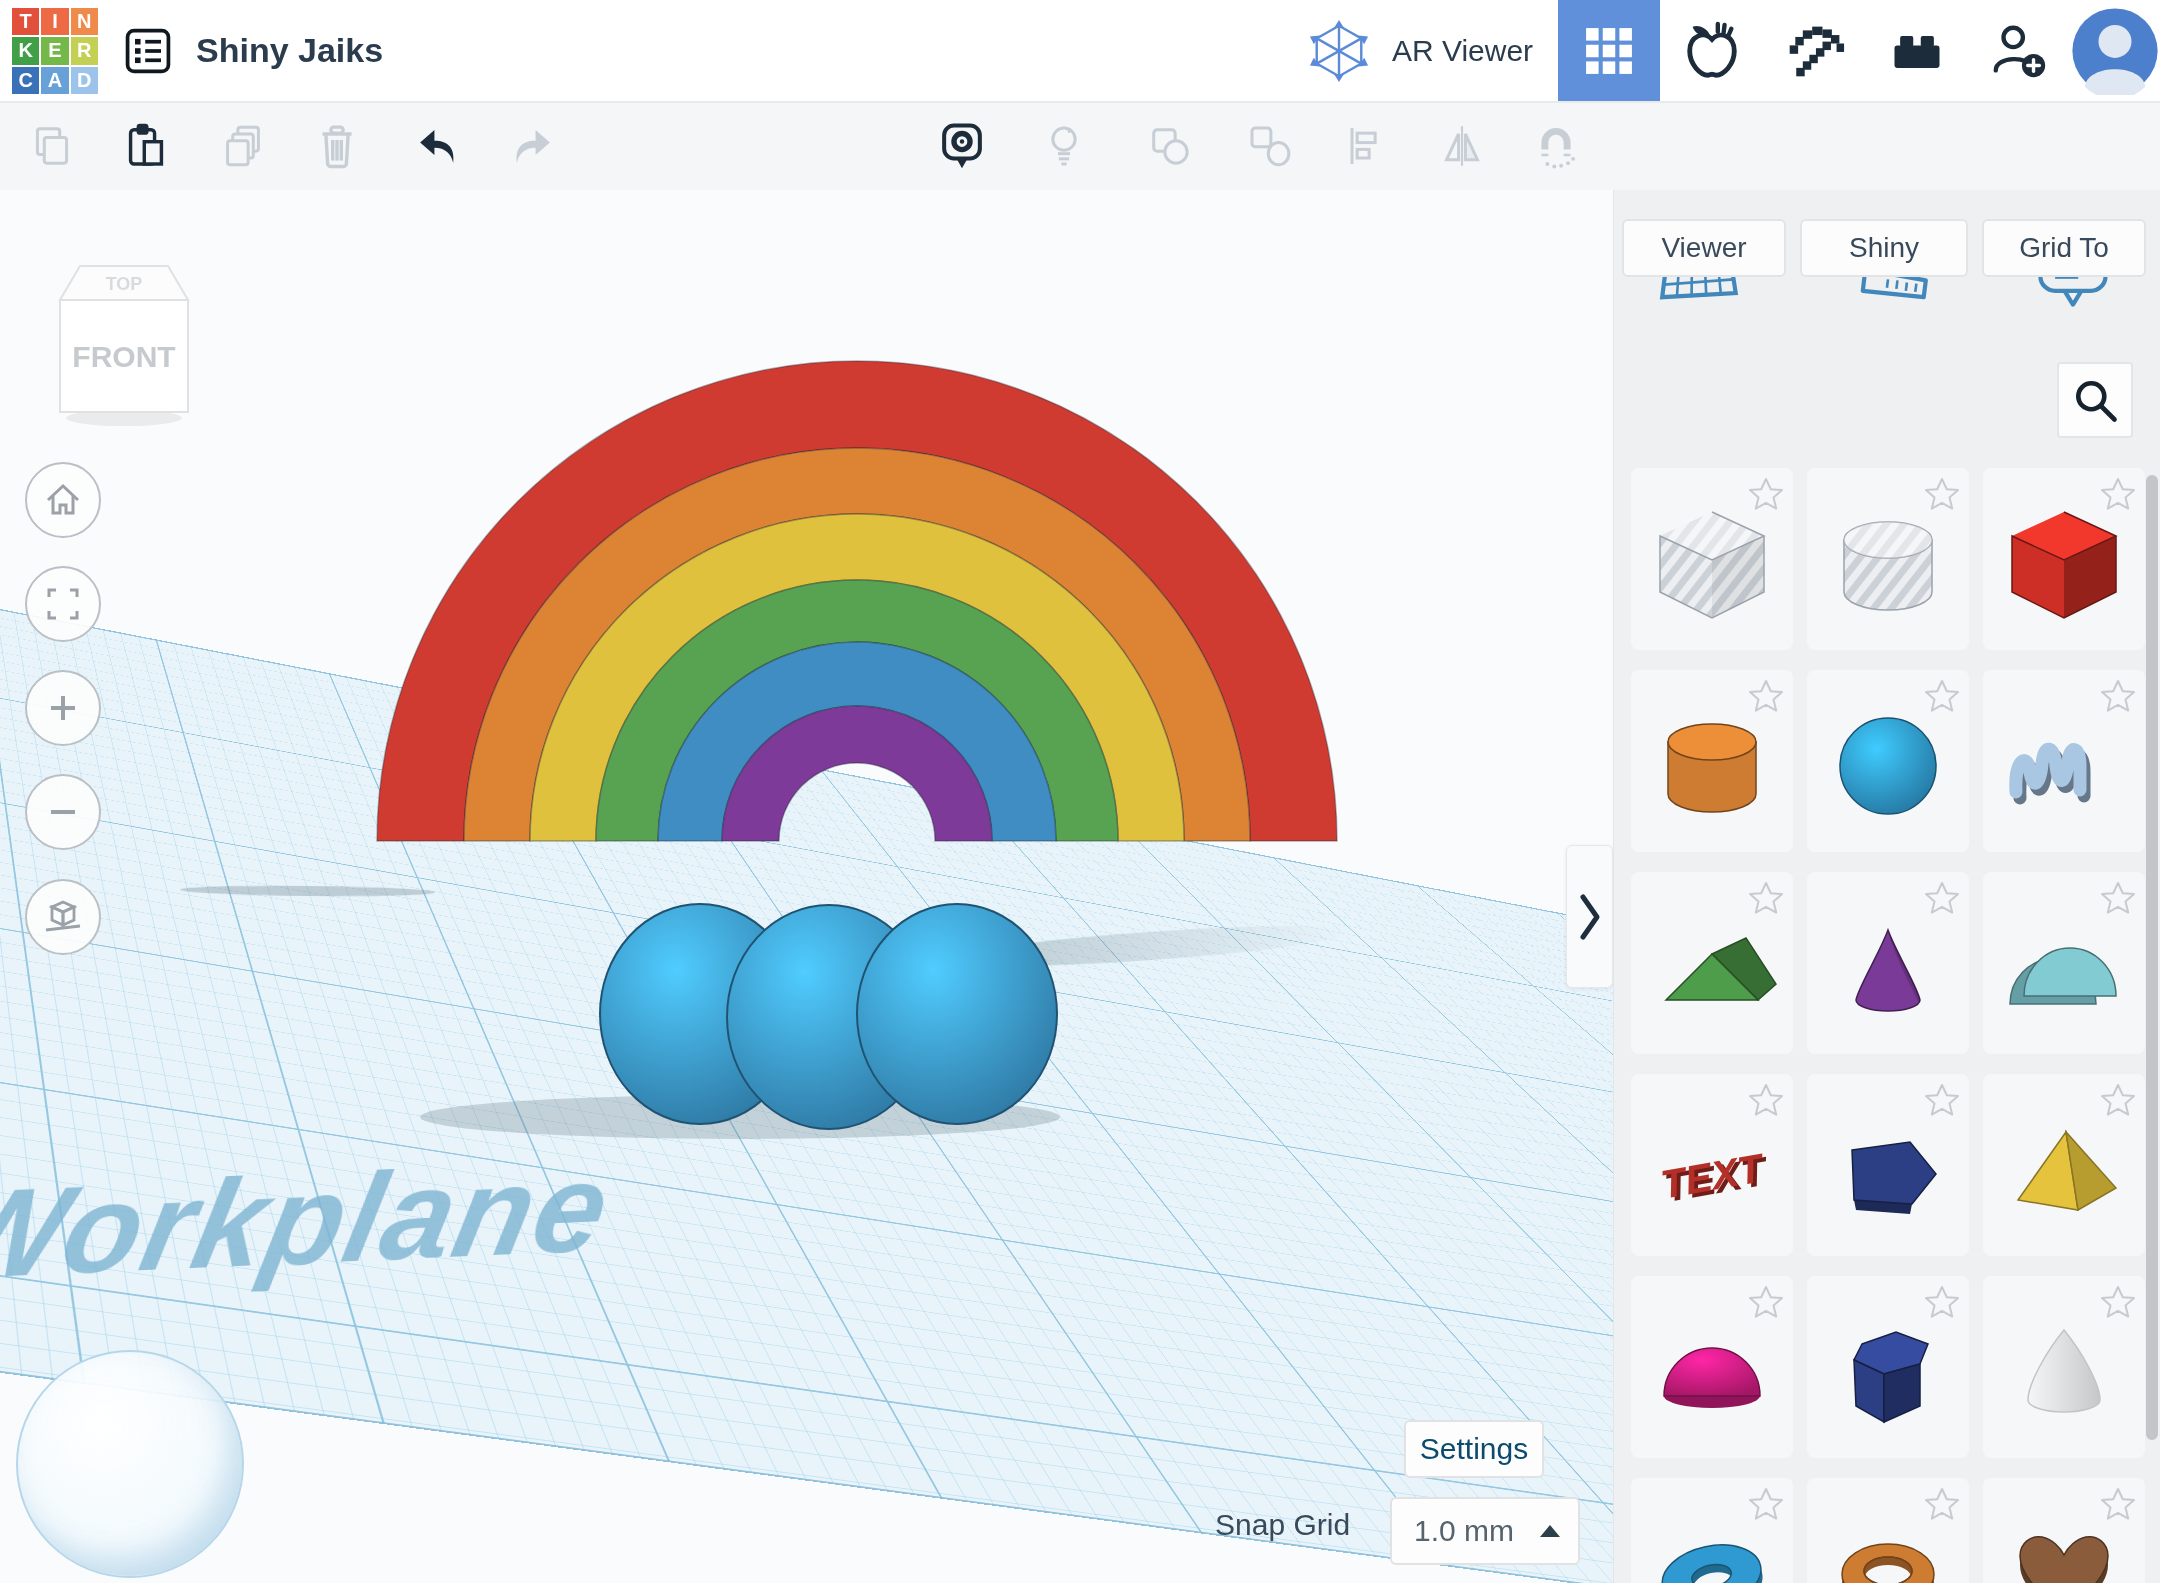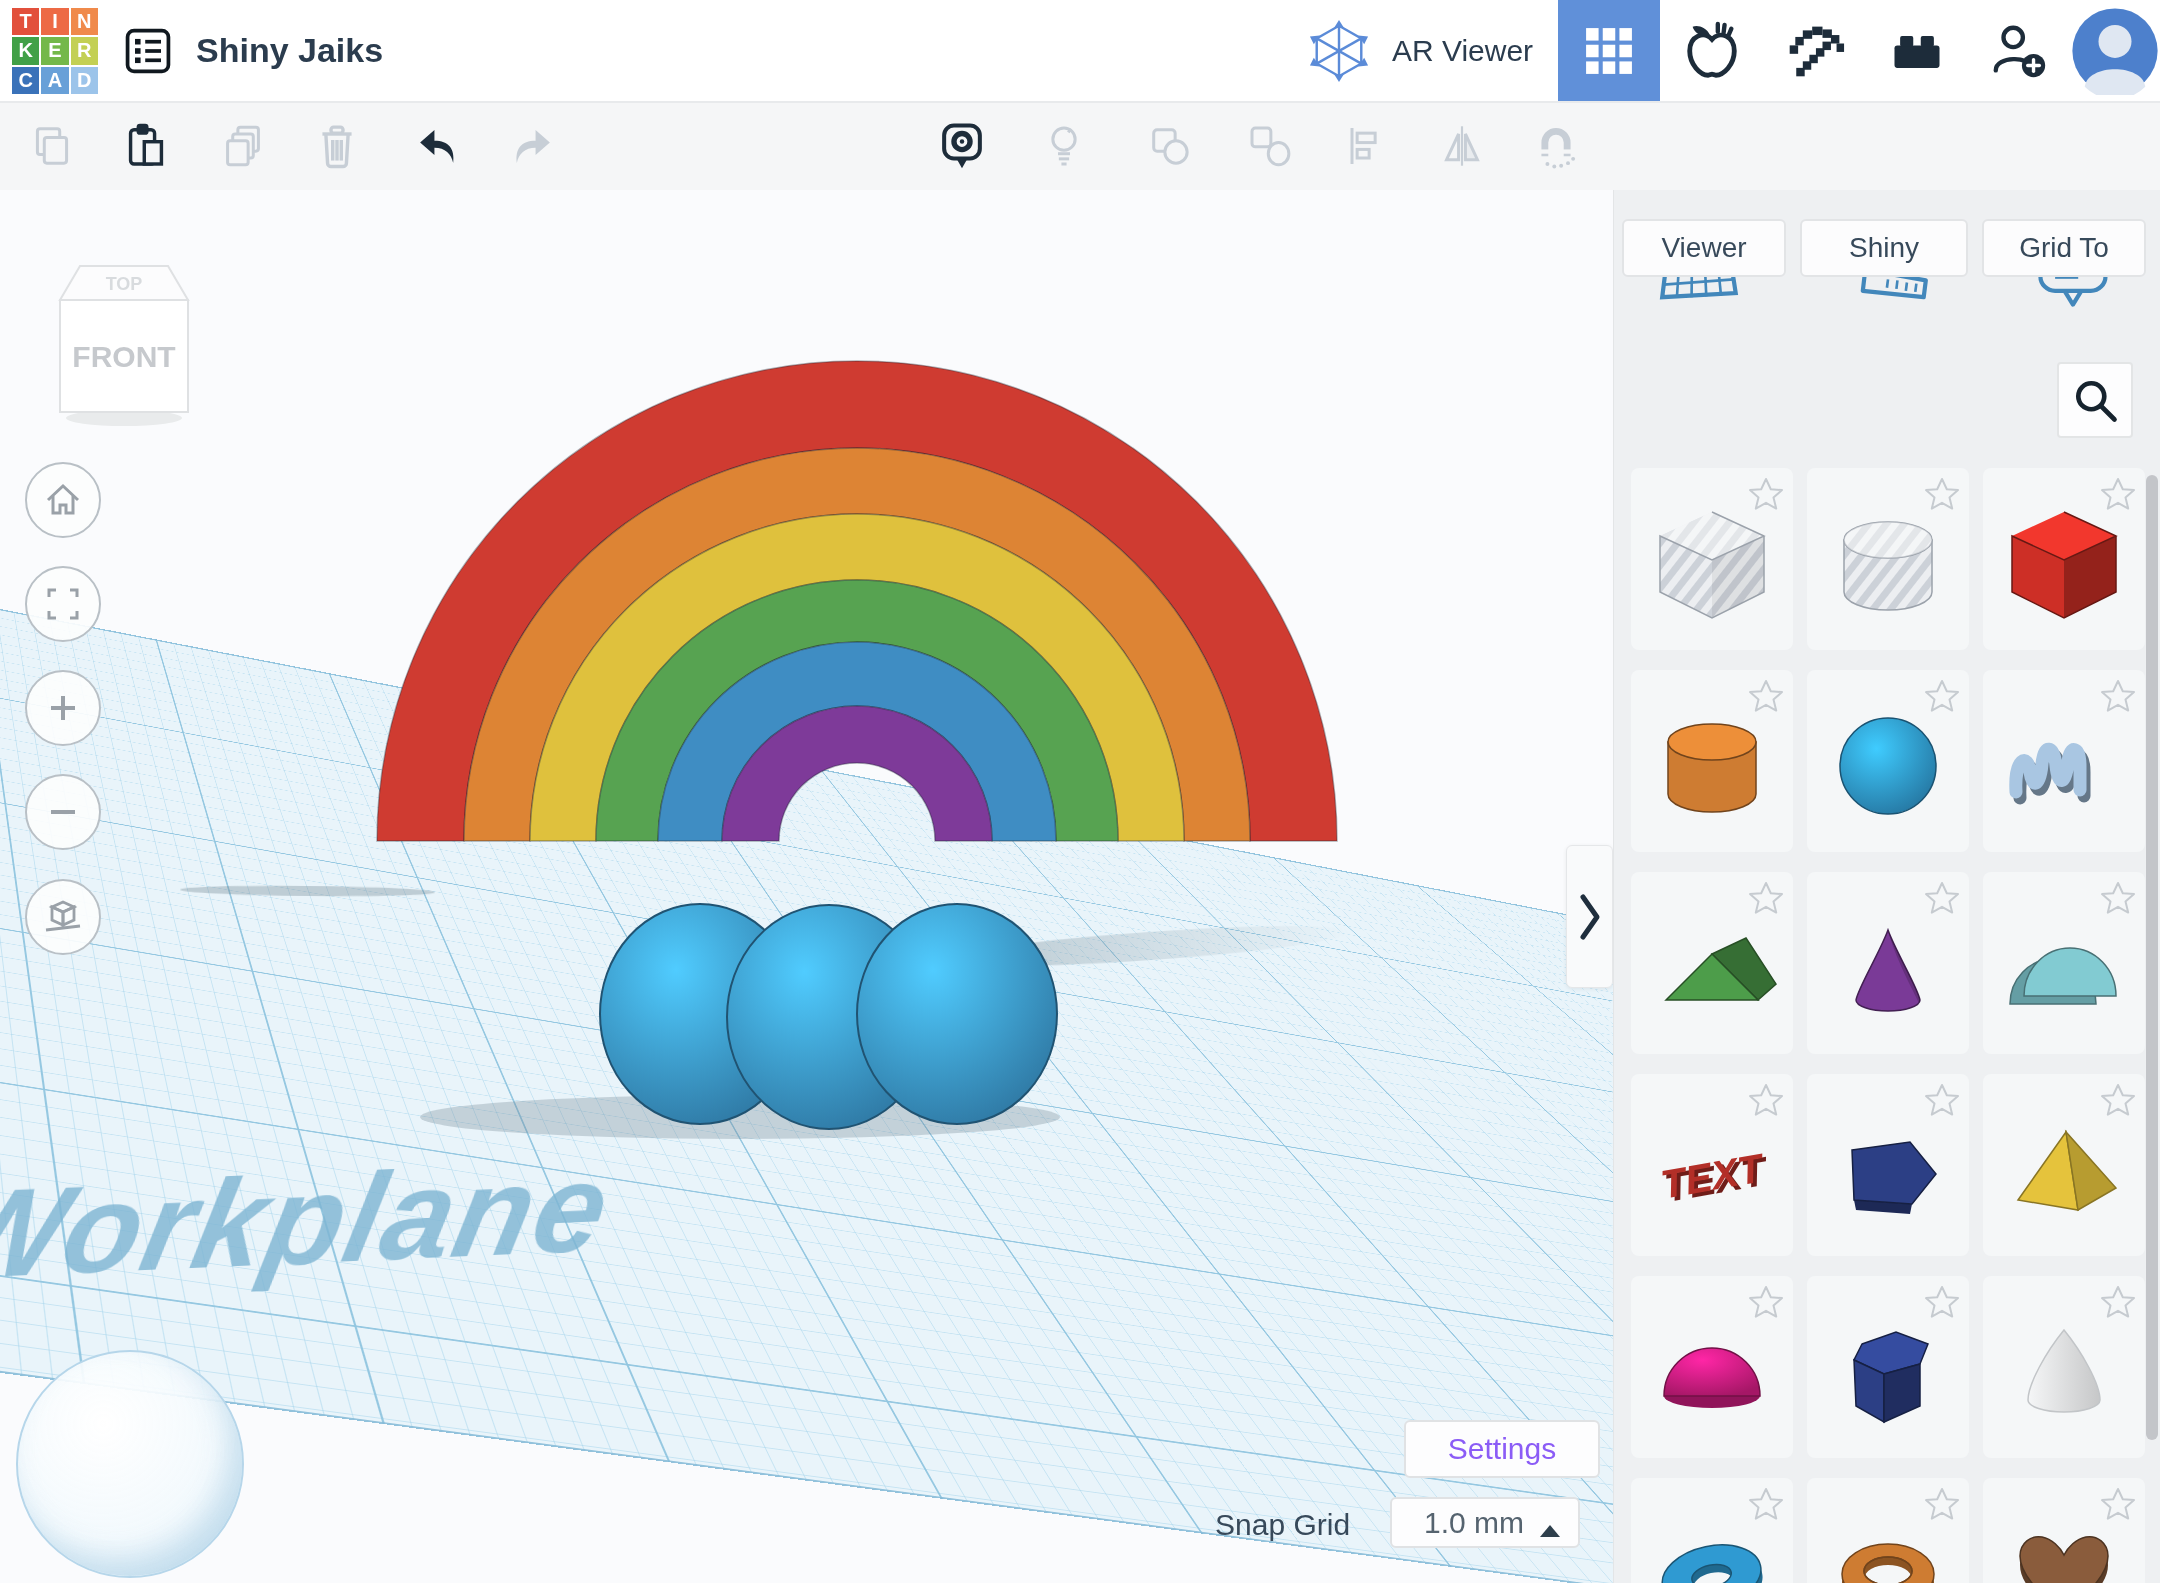--- a/index.html
+++ b/index.html
@@ -51,27 +51,27 @@
   .shadow{position:absolute;background:rgba(108,130,142,.34);border-radius:50%}
   #nav-col .navbtn{position:absolute;left:25px;width:76px;height:76px;border-radius:50%;
     border:2.5px solid #b9c0c6;background:rgba(252,253,253,.92);display:flex;align-items:center;
     justify-content:center;color:#9aa1a8;cursor:pointer;box-sizing:border-box}
   #collapse-tab{position:absolute;left:1566px;top:655px;width:47px;height:143px;background:#f9fafb;
     border:1px solid #e5e7e9;border-radius:6px;box-shadow:0 1px 4px rgba(0,0,0,.07);
     display:flex;align-items:center;justify-content:center;cursor:pointer;box-sizing:border-box}
   #bubble{position:absolute;left:16px;top:1160px;width:224px;height:224px;border-radius:50%;
     background:radial-gradient(circle at 38% 32%, rgba(255,255,255,.97), rgba(242,249,253,.9) 55%, rgba(208,230,244,.95));
     border:2px solid #b6d6ea;box-shadow:inset -12px -16px 28px rgba(160,200,225,.45)}
-  #settings-btn{position:absolute;left:1404px;top:1230px;width:196px;height:58px;background:#fdfdfe;
+  #settings-btn{position:absolute;left:1404px;top:1230px;width:140px;height:58px;background:#fdfdfe;
     border:2px solid #e0e2e4;border-radius:6px;display:flex;align-items:center;justify-content:center;
-    font-size:30px;color:#8b5cf6;box-sizing:border-box;cursor:pointer}
+    font-size:30px;color:#0c4a6e;box-sizing:border-box;cursor:pointer}
   #snapgrid-label{position:absolute;left:1215px;top:1318px;font-size:30px;color:#37495a}
-  #snapgrid-select{position:absolute;left:1390px;top:1307px;width:190px;height:51px;background:#fdfdfe;
+  #snapgrid-select{position:absolute;left:1390px;top:1307px;width:190px;height:68px;background:#fdfdfe;
     border:2px solid #e0e2e4;border-radius:6px;display:flex;align-items:center;font-size:30px;
-    color:#55636f;padding-left:32px;box-sizing:border-box;cursor:pointer}
+    color:#55636f;padding-left:22px;box-sizing:border-box;cursor:pointer}
   #snapgrid-select .tri{position:absolute;right:18px;top:26px;width:0;height:0;
     border-left:10px solid transparent;border-right:10px solid transparent;
     border-bottom:12px solid #2e3f4c}
   
   #sidebar{position:absolute;left:1613px;top:190px;width:547px;height:1393px;background:#eef0f2;
     border-left:1px solid #e3e5e7;overflow:hidden;box-sizing:border-box;z-index:40}
   .side-icon{position:absolute;top:40px;cursor:pointer;color:#4287bb}
   #category-select{position:absolute;left:19px;top:172px;width:412px;height:76px;background:#fbfcfd;
     border:2px solid #e3e5e6;border-radius:4px;display:flex;align-items:center;box-sizing:border-box;
     padding-left:24px;font-size:30px;color:#44576b;cursor:pointer}

